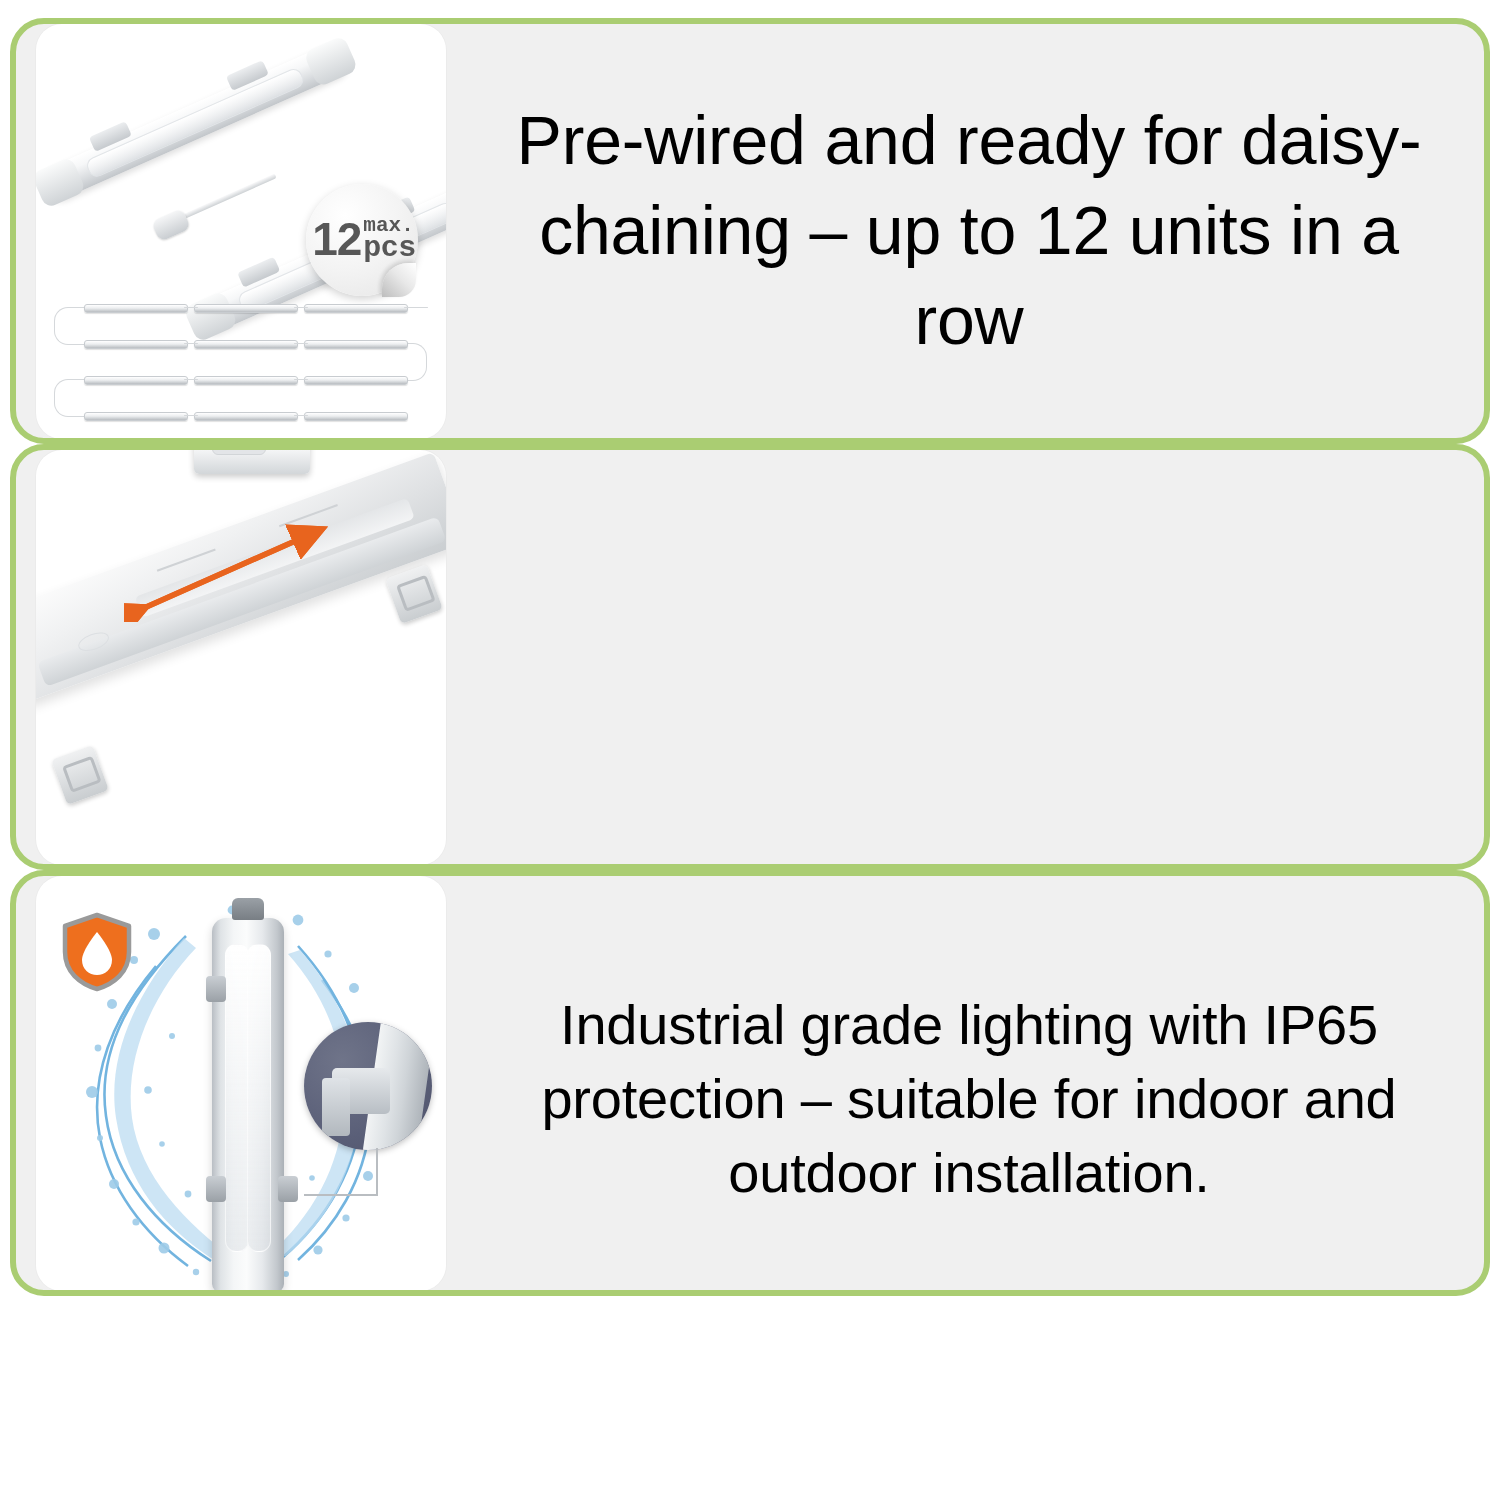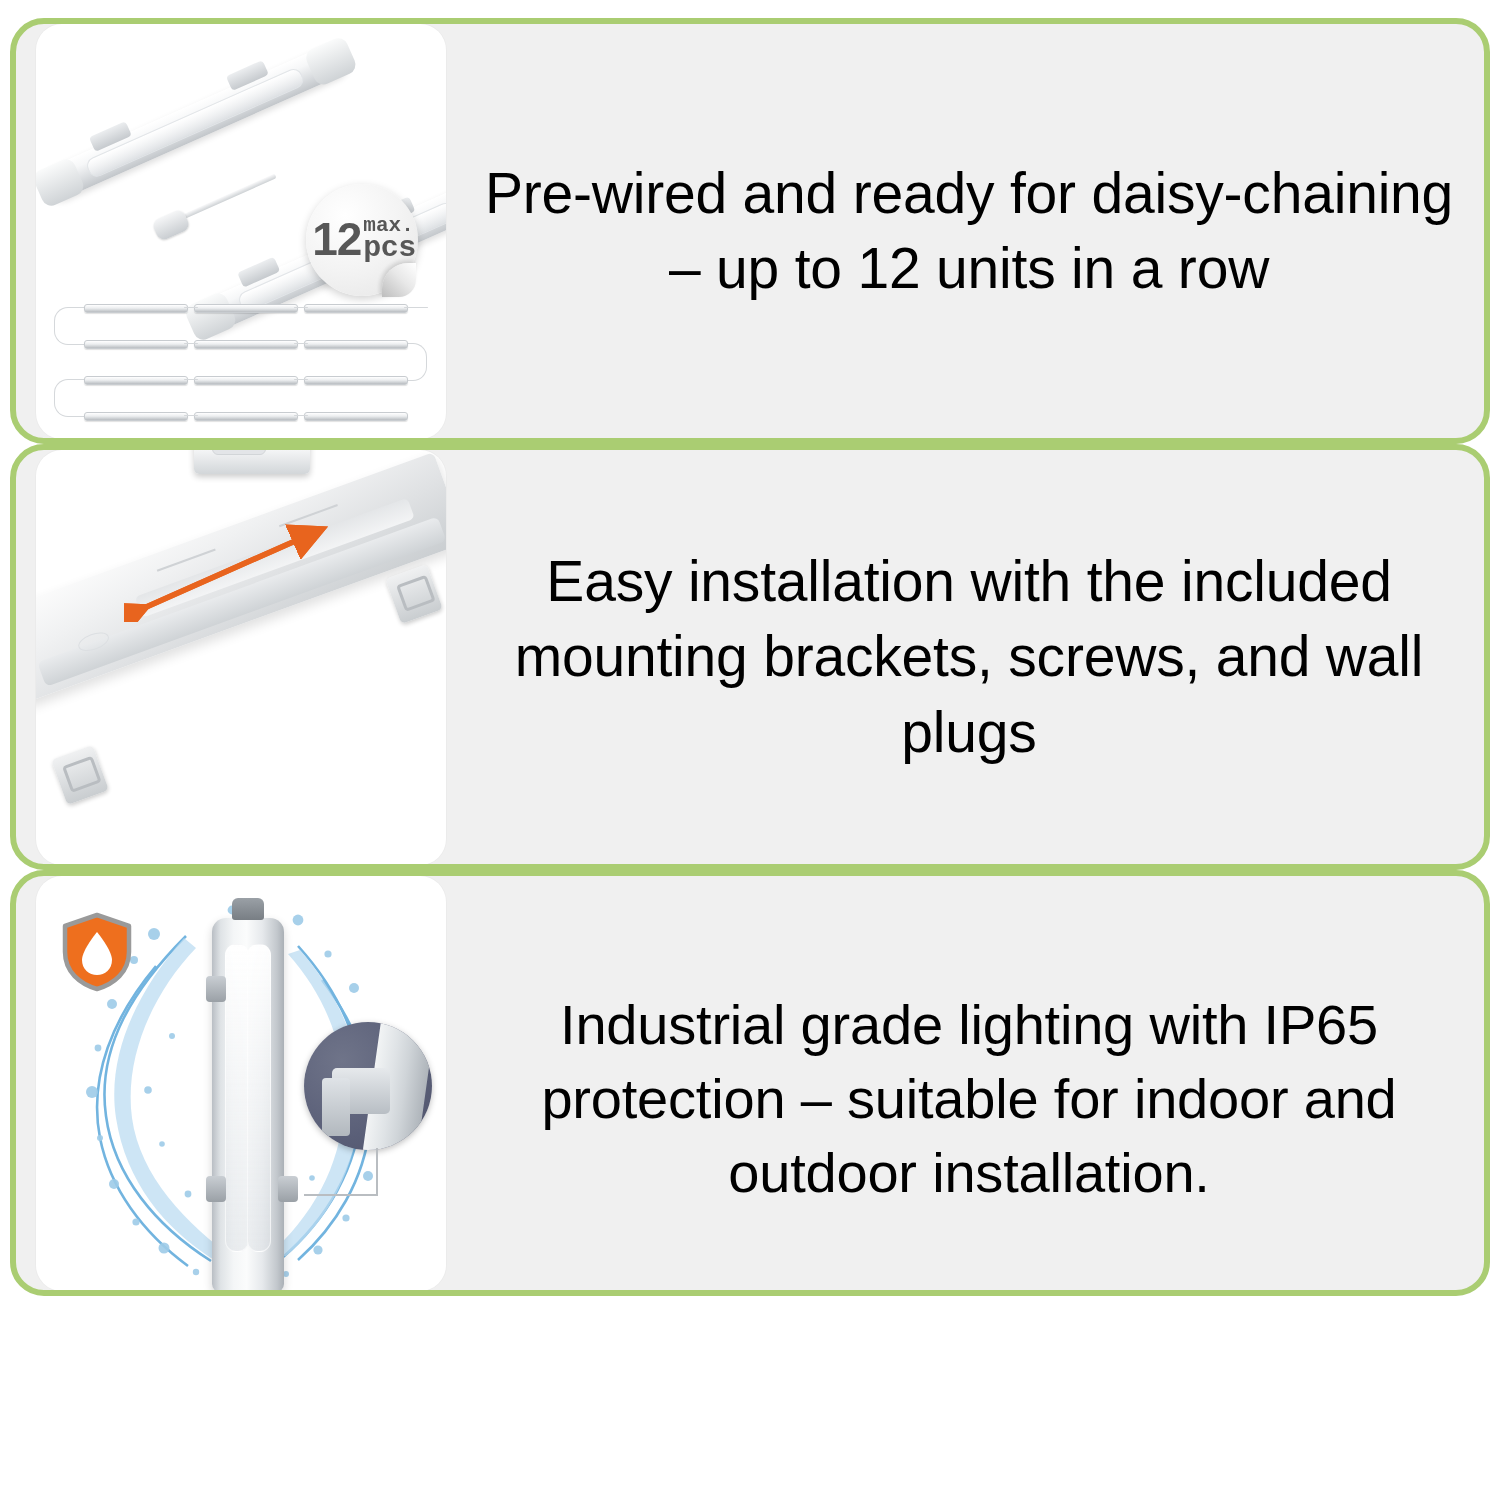--- a/index.html
+++ b/index.html
@@ -49,21 +49,21 @@
     background: #ffffff;
     overflow: hidden;
     box-shadow: 0 0 0 1px rgba(0,0,0,0.02);
   }
 
   .card-text {
     flex: 1 1 auto;
     padding: 0 26px 0 34px;
     text-align: center;
     color: #000000;
-    font-size: 57px;
+    font-size: 68px;
     line-height: 1.32;
     letter-spacing: -0.2px;
     font-weight: 400;
   }
   .card-3 .card-text { font-size: 56px; margin-top: 32px; }
 
   
   .c1-stage { position:absolute; inset:0; }
 
   .c1-lamp {
@@ -387,21 +387,20 @@
             <marker id="ah2" markerWidth="7" markerHeight="7" refX="5.4" refY="3.5" orient="auto">
               <path d="M0,0 L7,3.5 L0,7 Z" fill="#e8641e"></path>
             </marker>
           </defs>
           <line x1="196" y1="8" x2="20" y2="86" stroke="#e8641e" stroke-width="5.5" marker-start="url(#ah)" marker-end="url(#ah2)" transform="rotate(180 108 47)"></line>
           <line x1="20" y1="86" x2="196" y2="8" stroke="#e8641e" stroke-width="5.5" marker-start="url(#ah)" marker-end="url(#ah2)"></line>
         </svg>
 
       </div>
     </div>
-    <div class="card-text">Easy installation with the included mounting brackets, screws, and wall plugs</div>
   </div>
 
   <div class="card card-3">
     <div class="card-media">
       <div class="c3-stage">
 
         <svg class="splash" viewBox="0 0 410 415">
           <g fill="none" stroke="#5aa7da" stroke-width="2.6" opacity="0.85">
             <path d="M150,60 C100,110 60,170 70,240 C78,300 120,350 175,385"></path>
             <path d="M120,90 C78,140 52,200 64,262 C74,312 106,356 152,390"></path>

